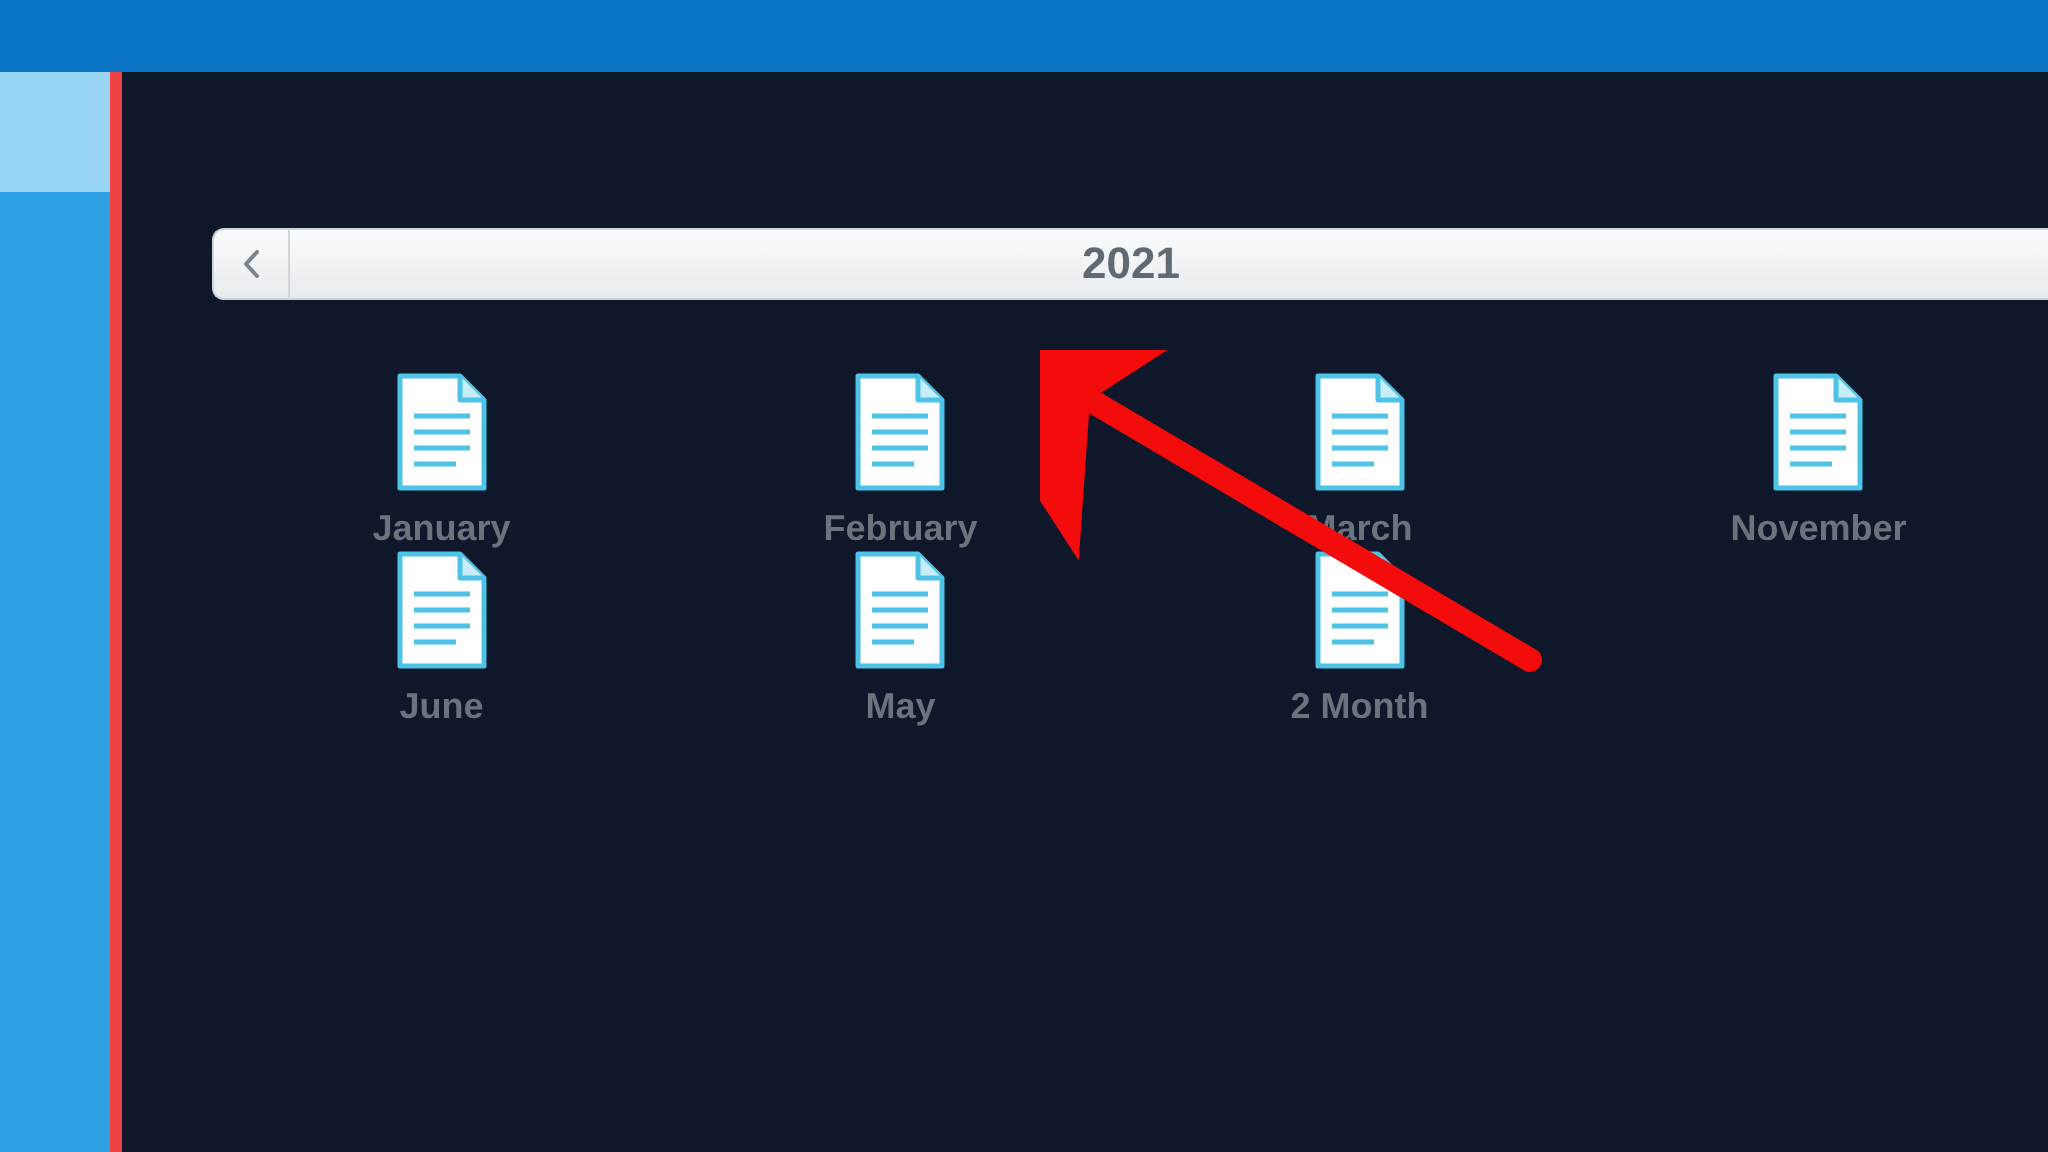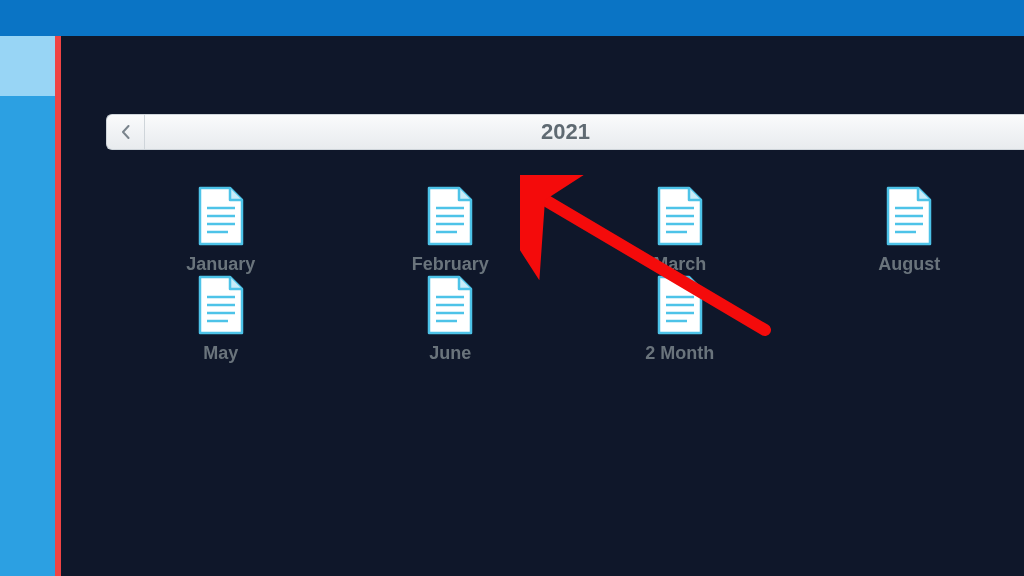--- a/index.html
+++ b/index.html
@@ -150,45 +150,45 @@
 
     <div class="file-item">
       <svg width="50" height="60" viewBox="0 0 50 60">
           <path d="M4 2 H34 L46 14 V58 H4 Z" fill="#ffffff" stroke="#4dc3e8" stroke-width="2.5" stroke-linejoin="round"></path>
           <path d="M34 2 V14 H46" fill="#c8edf8" stroke="#4dc3e8" stroke-width="2.5" stroke-linejoin="round"></path>
           <line x1="11" y1="22" x2="39" y2="22" stroke="#4dc3e8" stroke-width="2.5"></line>
           <line x1="11" y1="30" x2="39" y2="30" stroke="#4dc3e8" stroke-width="2.5"></line>
           <line x1="11" y1="38" x2="39" y2="38" stroke="#4dc3e8" stroke-width="2.5"></line>
           <line x1="11" y1="46" x2="32" y2="46" stroke="#4dc3e8" stroke-width="2.5"></line>
         </svg>
-      <div class="file-label">August</div>
+      <div class="file-label">November</div>
+    </div>
+
+    <div class="file-item">
+      <svg width="50" height="60" viewBox="0 0 50 60">
+          <path d="M4 2 H34 L46 14 V58 H4 Z" fill="#ffffff" stroke="#4dc3e8" stroke-width="2.5" stroke-linejoin="round"></path>
+          <path d="M34 2 V14 H46" fill="#c8edf8" stroke="#4dc3e8" stroke-width="2.5" stroke-linejoin="round"></path>
+          <line x1="11" y1="22" x2="39" y2="22" stroke="#4dc3e8" stroke-width="2.5"></line>
+          <line x1="11" y1="30" x2="39" y2="30" stroke="#4dc3e8" stroke-width="2.5"></line>
+          <line x1="11" y1="38" x2="39" y2="38" stroke="#4dc3e8" stroke-width="2.5"></line>
+          <line x1="11" y1="46" x2="32" y2="46" stroke="#4dc3e8" stroke-width="2.5"></line>
+        </svg>
+      <div class="file-label">June</div>
     </div>
 
     <div class="file-item">
       <svg width="50" height="60" viewBox="0 0 50 60">
           <path d="M4 2 H34 L46 14 V58 H4 Z" fill="#ffffff" stroke="#4dc3e8" stroke-width="2.5" stroke-linejoin="round"></path>
           <path d="M34 2 V14 H46" fill="#c8edf8" stroke="#4dc3e8" stroke-width="2.5" stroke-linejoin="round"></path>
           <line x1="11" y1="22" x2="39" y2="22" stroke="#4dc3e8" stroke-width="2.5"></line>
           <line x1="11" y1="30" x2="39" y2="30" stroke="#4dc3e8" stroke-width="2.5"></line>
           <line x1="11" y1="38" x2="39" y2="38" stroke="#4dc3e8" stroke-width="2.5"></line>
           <line x1="11" y1="46" x2="32" y2="46" stroke="#4dc3e8" stroke-width="2.5"></line>
         </svg>
       <div class="file-label">May</div>
-    </div>
-
-    <div class="file-item">
-      <svg width="50" height="60" viewBox="0 0 50 60">
-          <path d="M4 2 H34 L46 14 V58 H4 Z" fill="#ffffff" stroke="#4dc3e8" stroke-width="2.5" stroke-linejoin="round"></path>
-          <path d="M34 2 V14 H46" fill="#c8edf8" stroke="#4dc3e8" stroke-width="2.5" stroke-linejoin="round"></path>
-          <line x1="11" y1="22" x2="39" y2="22" stroke="#4dc3e8" stroke-width="2.5"></line>
-          <line x1="11" y1="30" x2="39" y2="30" stroke="#4dc3e8" stroke-width="2.5"></line>
-          <line x1="11" y1="38" x2="39" y2="38" stroke="#4dc3e8" stroke-width="2.5"></line>
-          <line x1="11" y1="46" x2="32" y2="46" stroke="#4dc3e8" stroke-width="2.5"></line>
-        </svg>
-      <div class="file-label">June</div>
     </div>
 
 
     <div class="file-item">
       <svg width="50" height="60" viewBox="0 0 50 60">
           <path d="M4 2 H34 L46 14 V58 H4 Z" fill="#ffffff" stroke="#4dc3e8" stroke-width="2.5" stroke-linejoin="round"></path>
           <path d="M34 2 V14 H46" fill="#c8edf8" stroke="#4dc3e8" stroke-width="2.5" stroke-linejoin="round"></path>
           <line x1="11" y1="22" x2="39" y2="22" stroke="#4dc3e8" stroke-width="2.5"></line>
           <line x1="11" y1="30" x2="39" y2="30" stroke="#4dc3e8" stroke-width="2.5"></line>
           <line x1="11" y1="38" x2="39" y2="38" stroke="#4dc3e8" stroke-width="2.5"></line>

